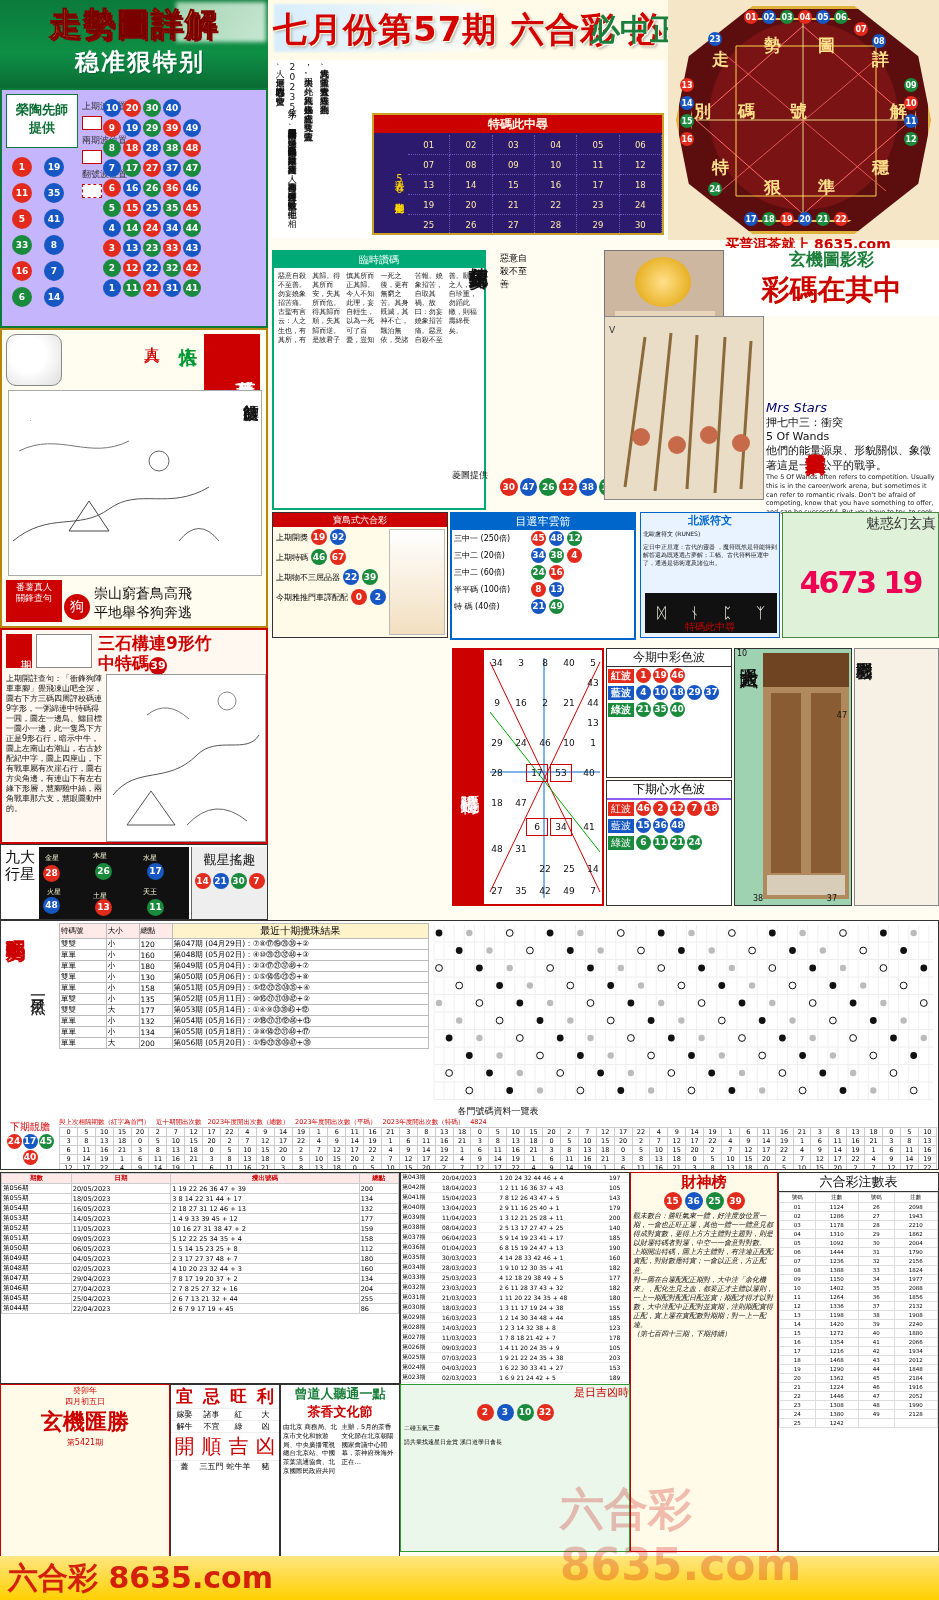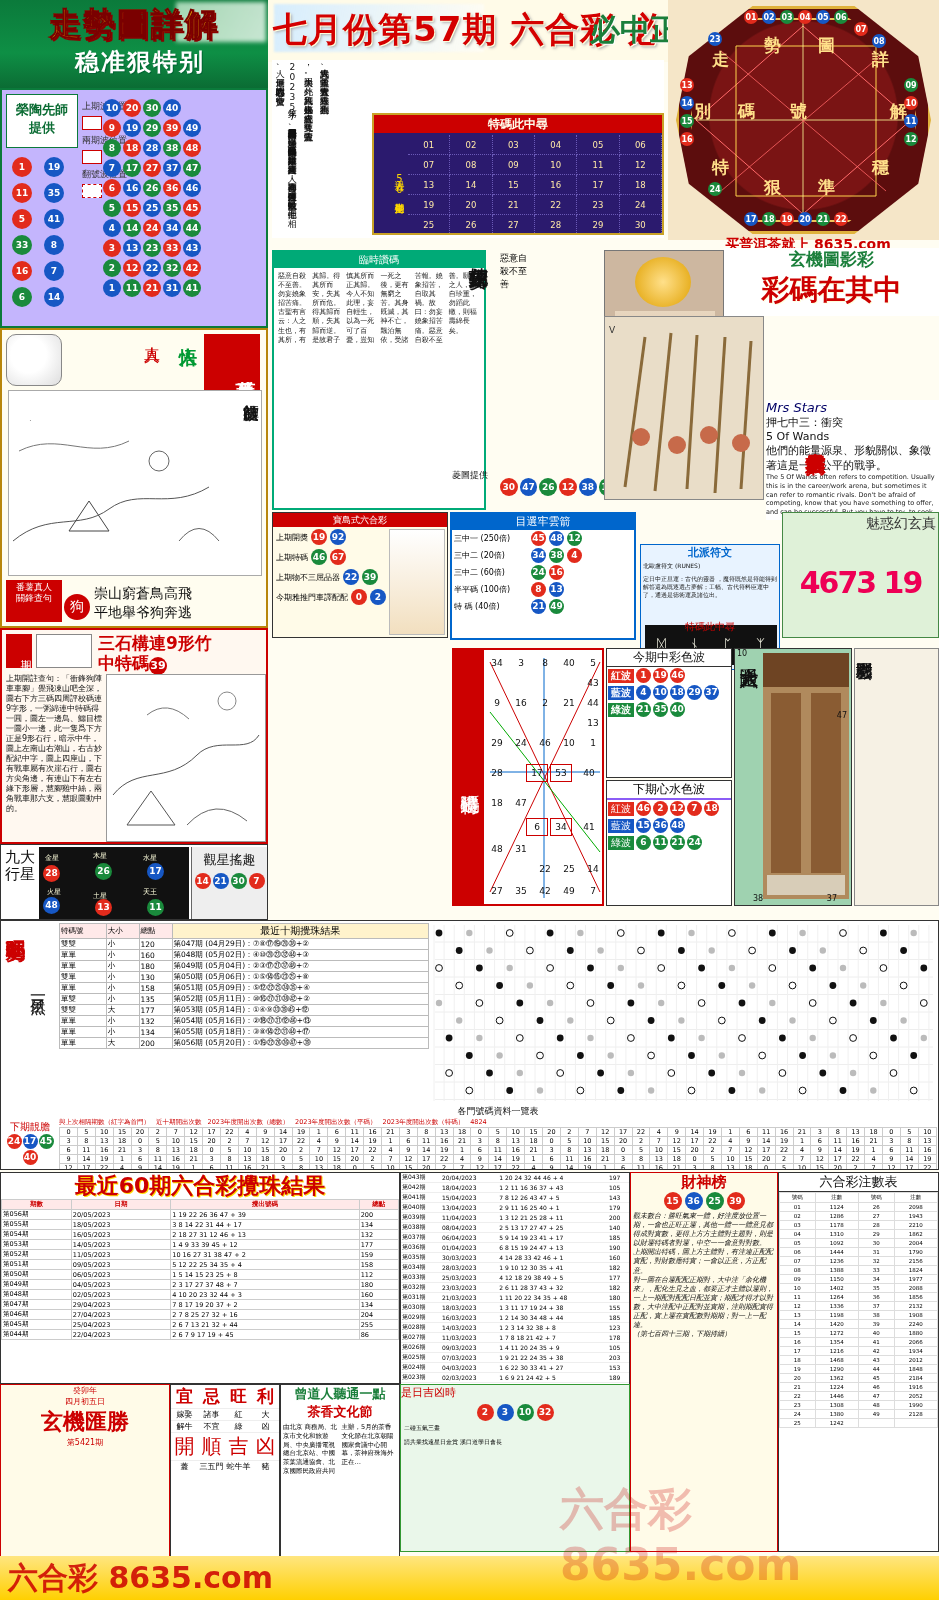--- a/index.html
+++ b/index.html
@@ -163,21 +163,21 @@
   #bao .row { display:flex; align-items:center; gap:3px; padding:2px 3px; font-size:8px;}
   #bao .b { width:16px; height:16px;}
   #bao .man { position:absolute; right:2px; top:16px; width:56px; height:106px;
      background:linear-gradient(180deg,#fff,#f2dfbf); border:1px solid #bbb;}
 
   #zixuan { left:450px; top:512px; width:186px; height:128px; background:#fff; border:2px solid #06c;}
   #zixuan .hd { height:16px; background:#06c; color:#fff; font-size:11px; text-align:center; line-height:16px;}
   #zixuan .r { display:flex; align-items:center; gap:3px; font-size:8px; padding:1px 2px;}
   #zixuan .b { width:15px; height:15px;}
 
-  #beipai { left:640px; top:512px; width:140px; height:126px; background:#e8f3ff; border:1px solid #06c;margin-top:32px;}
+  #beipai { left:640px; top:512px; width:140px; height:126px; background:#e8f3ff; border:1px solid #06c;}
   #beipai .hd { font-size:11px; color:#06c; text-align:center; font-weight:bold;}
   #beipai .runes { position:absolute; left:4px; bottom:4px; width:132px; height:40px; background:#111; color:#ffe;
      display:flex; align-items:center; justify-content:space-around; font-size:15px;}
 
   #meili { left:782px; top:512px; width:157px; height:126px; background:#dff1d8; border:1px solid #484;}
   #meili .big { font-size:30px; color:#e05; font-weight:bold; letter-spacing:-2px;}
 
   #tema2 { left:640px; top:620px; width:140px; height:20px;}
 
   
@@ -247,21 +247,21 @@
   #yiji .hd div { flex:1; font-size:17px; text-align:center; color:#c00; font-weight:bold;}
   #yiji .rows { font-size:8px;}
   #yiji .rows div { display:flex; border-top:1px solid #eee;}
   #yiji .rows span { flex:1; text-align:center;}
 
   #tea { left:280px; top:1384px; width:120px; height:216px; background:#fff; border:1px solid #333;}
   #tea .hd { font-size:13px; color:#1b7f3b; font-weight:bold; text-align:center;}
   #tea .txt { font-size:6.5px; line-height:1.35; padding:2px; columns:2; column-gap:3px;}
 
   #jiri { left:400px; top:1384px; width:230px; height:168px; background:#eaf7ea; border:1px solid #393;}
-  #jiri .hd { font-size:11px; color:#c00; text-align:left;}
+  #jiri .hd { font-size:11px; color:#c00; text-align:right;}
   #jiri .b { width:17px;height:17px;}
 
   #bottomband { left:0; top:1556px; width:939px; height:44px; background:linear-gradient(180deg,#ffe680,#ffd000);}
   #bottomband .wm { position:absolute; left:8px; top:2px; font-size:30px; color:#c00; font-weight:bold; opacity:.85;}
 
   .wm-faint { position:absolute; color:rgba(200,0,0,.25); font-weight:bold; }
 
   .tiny { font-size:6px; }
 </style>
 </head>
@@ -1372,21 +1372,20 @@
               <td>12</td>
               <td>17</td>
               <td>22</td>
             </tr>
           </tbody>
         </table>
     </div>
   </div>
 
   <div class="box" id="b60">
-    <div class="ttl">最近60期六合彩攪珠結果</div>
     <table id="b60tbl">
         <tbody>
           <tr>
             <th>期數</th>
             <th>日期</th>
             <th>攪出號碼</th>
             <th>總點</th>
           </tr>
           <tr>
             <td>第056期</td>

